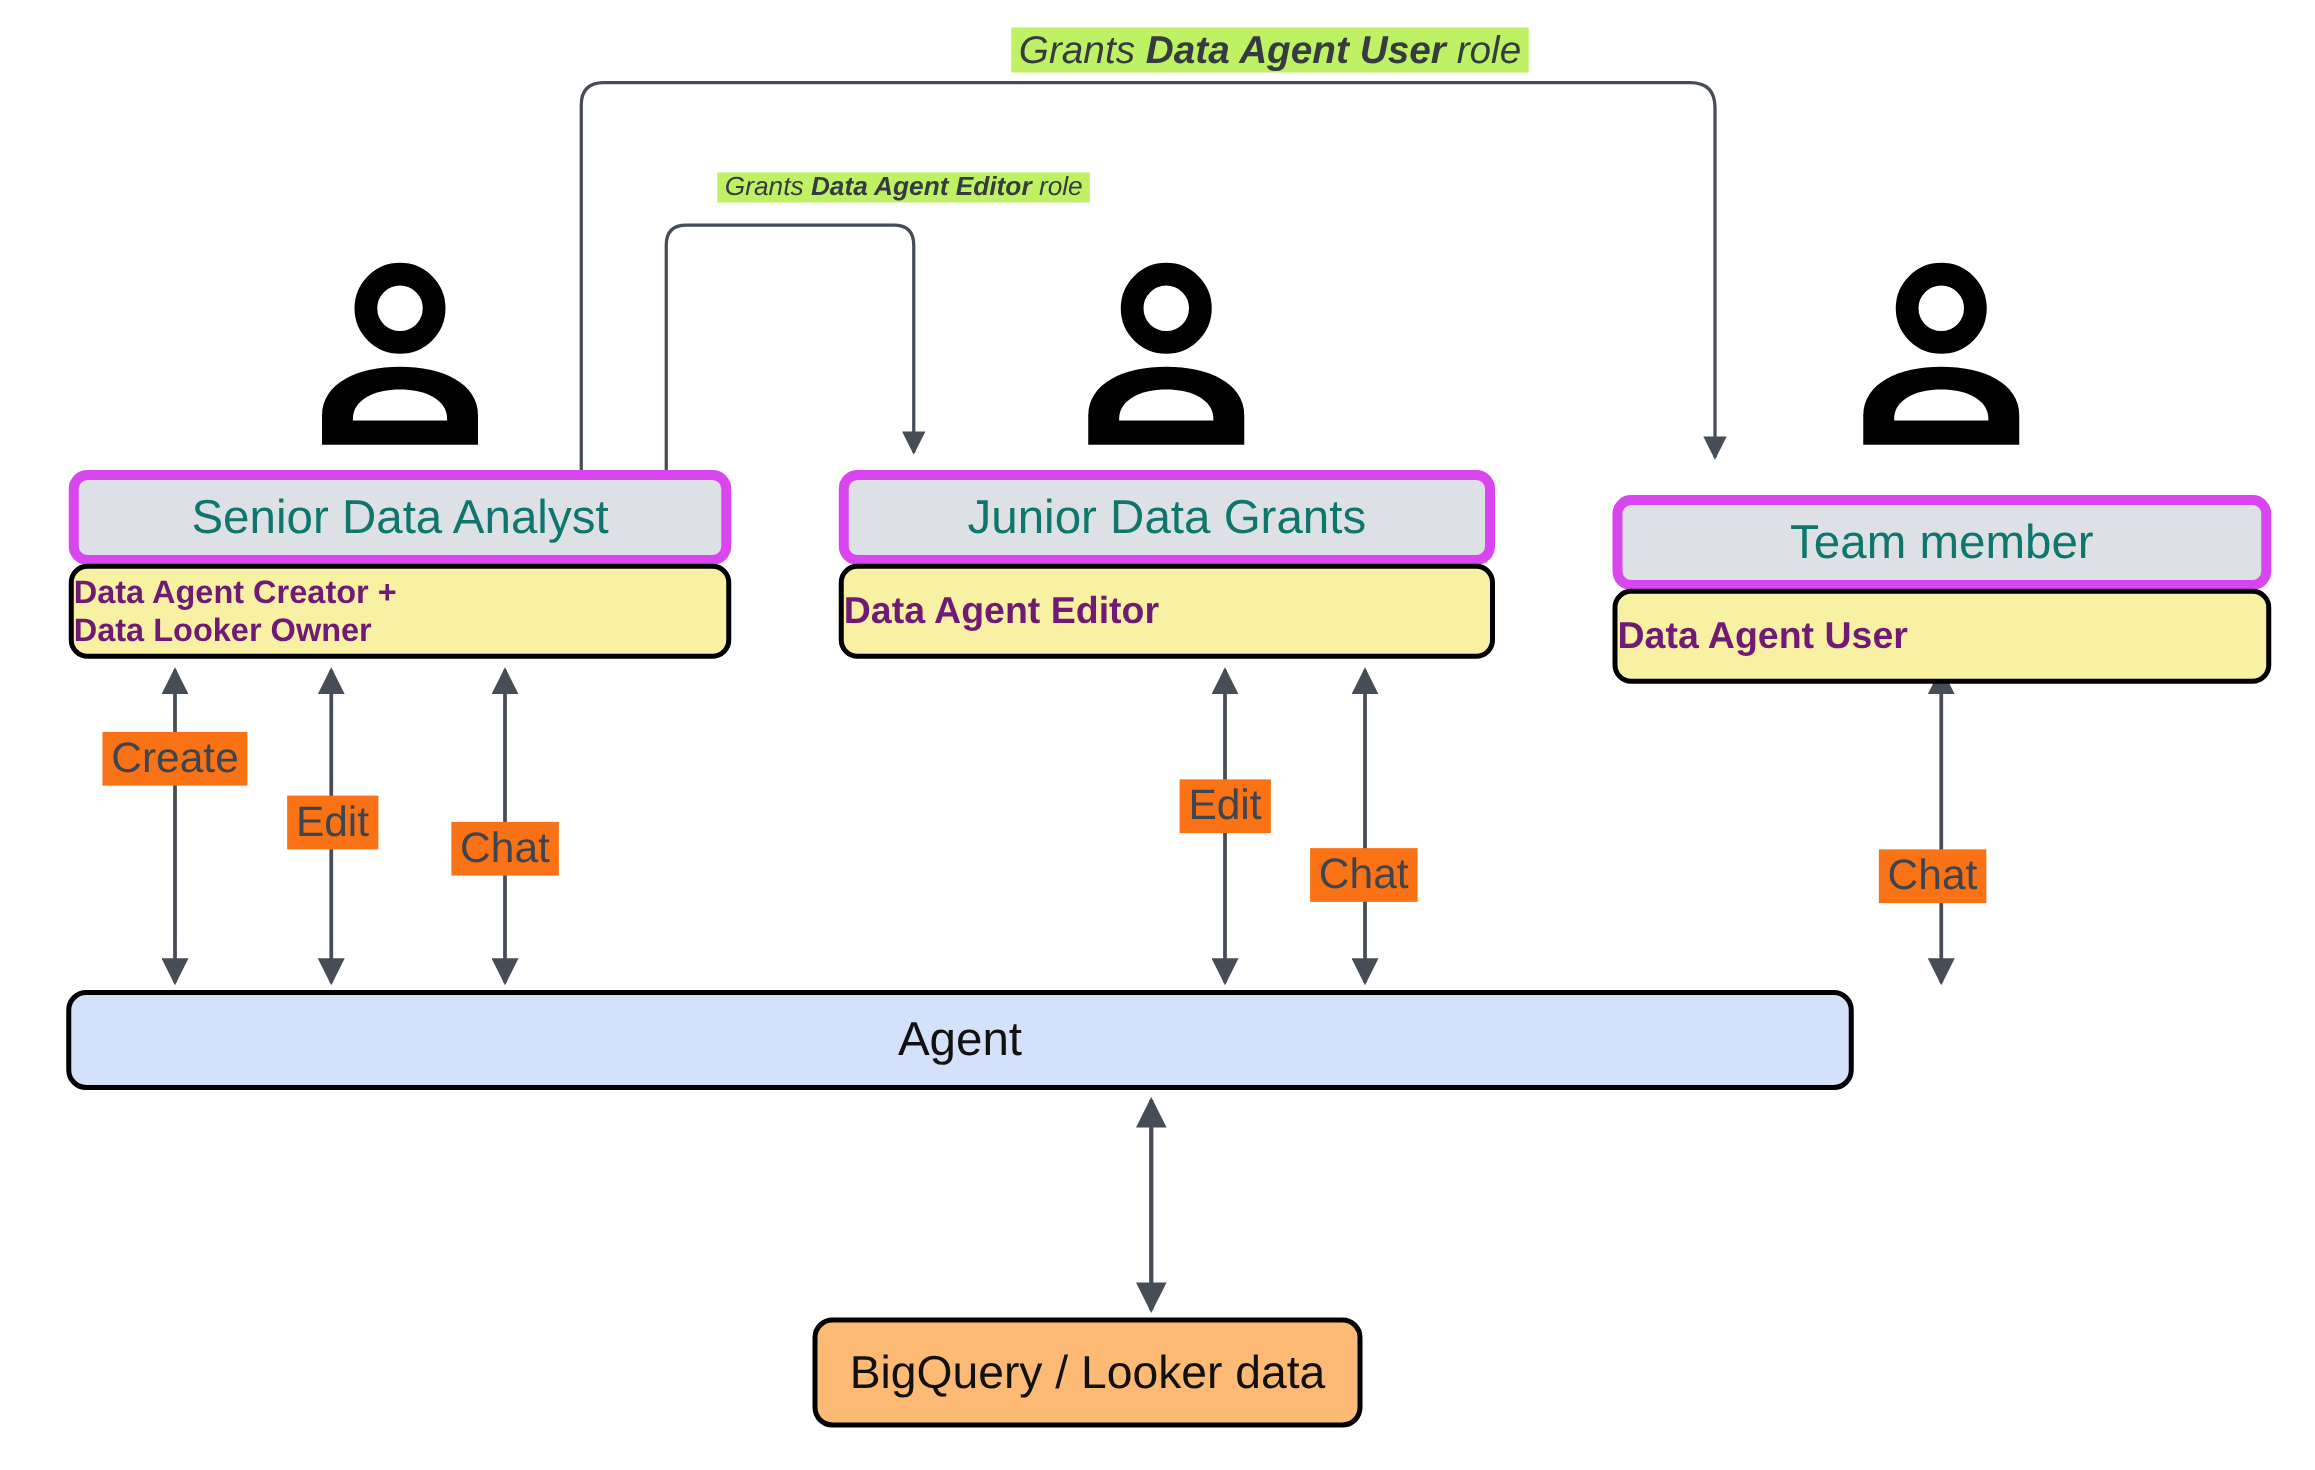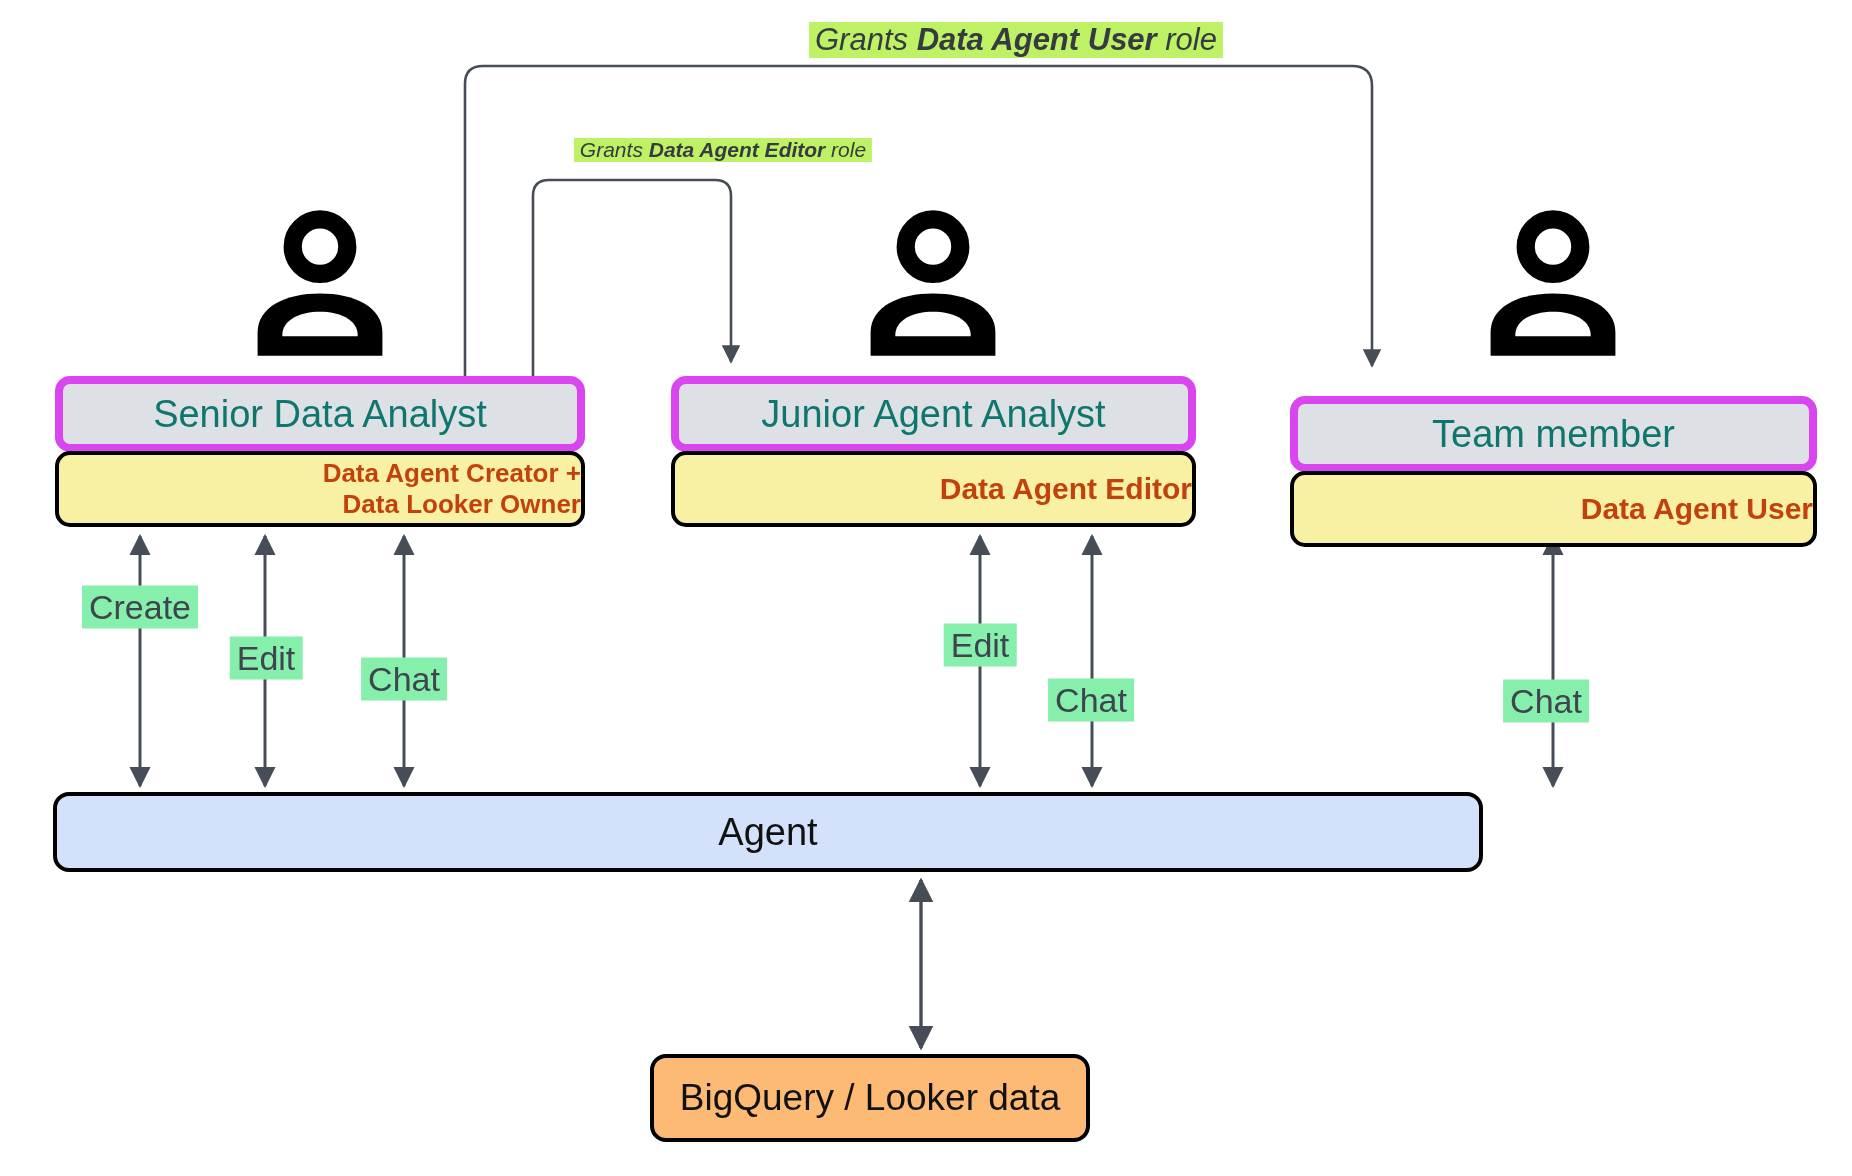--- a/index.html
+++ b/index.html
@@ -9,40 +9,40 @@
   }
   
   .actor-col{position:absolute;top:376px;}
   .name-box{
     box-sizing:border-box;height:76px;background:#dde1e6;border:8px solid #d946ef;
     border-radius:15px;display:flex;align-items:center;justify-content:center;
     font-size:38px;color:#0f766e;position:relative;z-index:3;
   }
   .role-box{
     box-sizing:border-box;height:76px;background:#f8f1a3;border:4px solid #000;
-    border-radius:15px;display:flex;flex-direction:column;align-items:flex-end;justify-content:center;
-    font-weight:bold;color:#c2410c;position:relative;margin-top:-1px;z-index:3;
+    border-radius:15px;display:flex;flex-direction:column;align-items:flex-start;justify-content:center;
+    font-weight:bold;color:#701a75;position:relative;margin-top:-1px;z-index:3;
   }
   .role-box.single{font-size:30px;}
   .role-box.double{font-size:26px;line-height:1.18;}
   .person{position:absolute;z-index:2;}
   
   #agent-bar{
     position:absolute;left:53px;top:792px;width:1430px;height:80px;box-sizing:border-box;
     background:#d3e1fb;border:4px solid #000;border-radius:16px;display:flex;
     align-items:center;justify-content:center;font-size:38px;color:#111;z-index:3;
   }
   #datasource-box{
     position:absolute;left:650px;top:1054px;width:440px;height:88px;box-sizing:border-box;
     background:#fdba74;border:4px solid #000;border-radius:16px;display:flex;
     align-items:center;justify-content:center;font-size:37px;color:#111;z-index:3;
   }
   
   .action-label{
-    position:absolute;transform:translate(-50%,-50%);background:#86efac;padding:2px 7px;
+    position:absolute;transform:translate(-50%,-50%);background:#f97316;padding:2px 7px;
     font-size:34px;color:#3f454e;z-index:4;white-space:nowrap;
   }
   
   .grants-label{
     position:absolute;transform:translate(-50%,-50%);font-style:italic;color:#363b42;
     z-index:4;white-space:nowrap;background:#bef264;padding:0 6px;
   }
   #grants-user-label{font-size:31px;}
   #grants-editor-label{font-size:21px;}
   .grants-label b{font-weight:bold;}
@@ -100,21 +100,21 @@
       <span>Senior Data Analyst</span>
     </div>
     <div class="role-box double">
       <div>Data Agent Creator +</div>
       <div>Data Looker Owner</div>
     </div>
   </div>
 
   <div class="actor-col" style="left:671px;width:525px;">
     <div class="name-box">
-      <span>Junior Agent Analyst</span>
+      <span>Junior Data Grants</span>
     </div>
     <div class="role-box single">
       <div>Data Agent Editor</div>
     </div>
   </div>
 
   <div class="actor-col" style="left:1290px;width:527px;margin-top:20px;">
     <div class="name-box">
       <span>Team member</span>
     </div>

